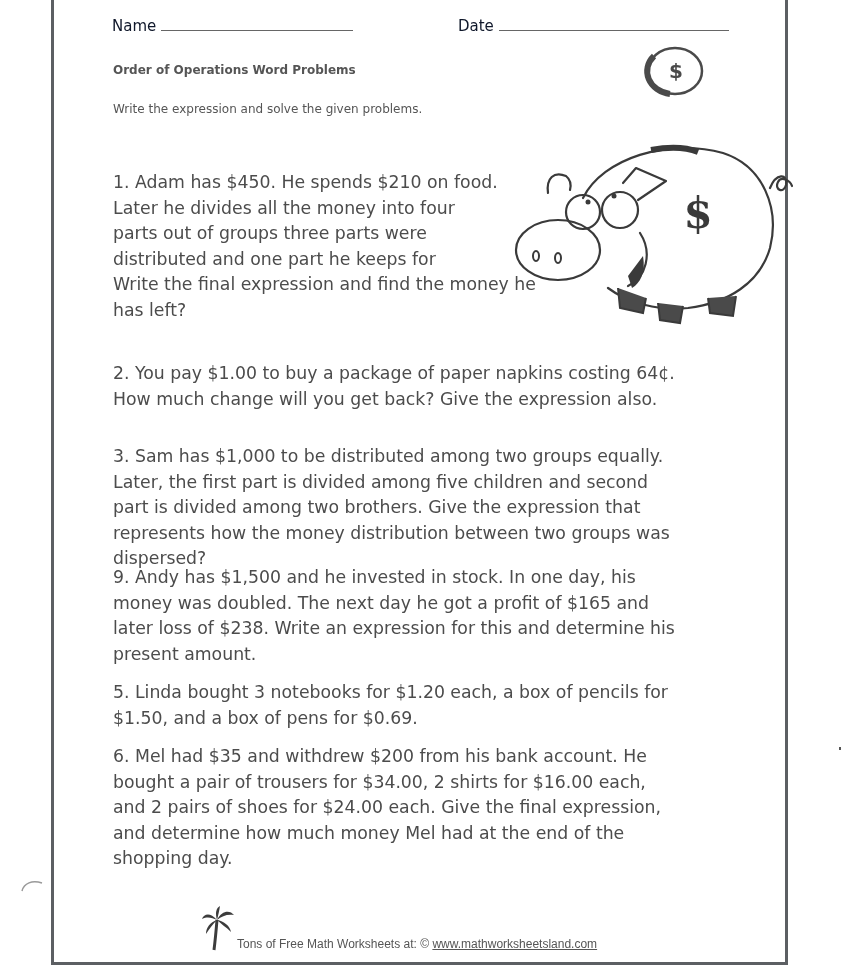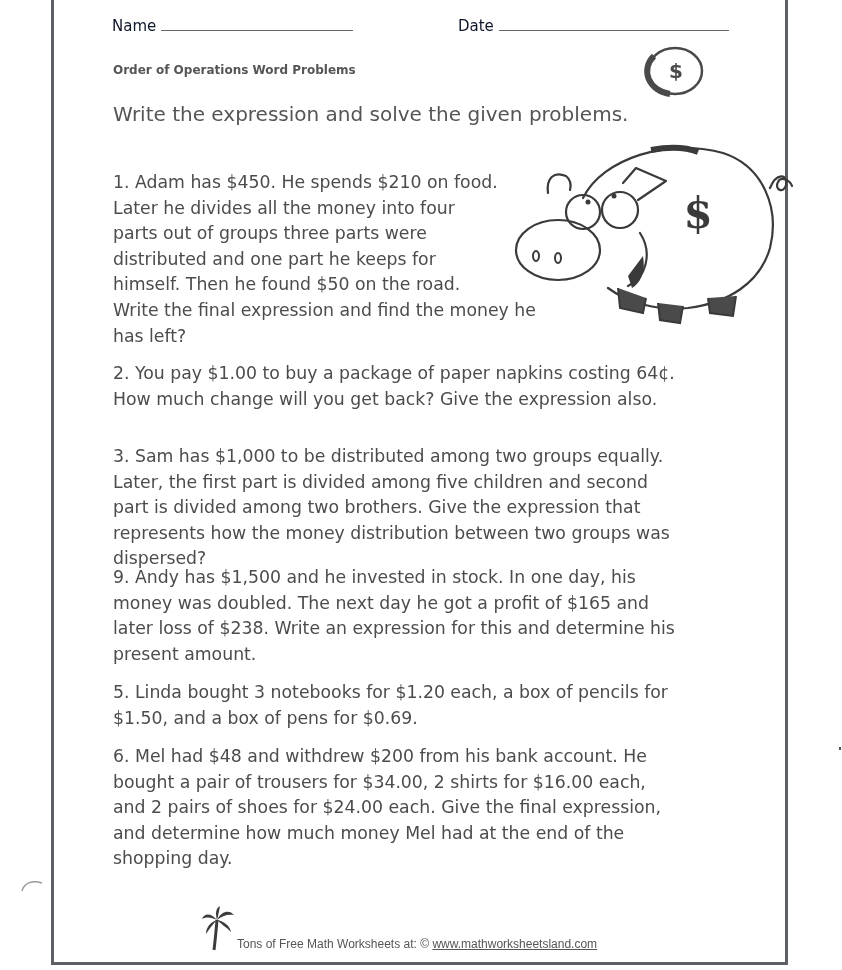--- a/index.html
+++ b/index.html
@@ -4,21 +4,21 @@
   <style>
     html, body { margin:0; padding:0; background:#ffffff; }
     body { width:842px; height:970px; position:relative; overflow:hidden;
            font-family:"DejaVu Sans", sans-serif; color:#4a4a4a; }
     .sheet { position:absolute; left:51px; top:-3px; width:737px; height:968px;
              border:3px solid #5c5f63; box-sizing:border-box; }
     .abs { position:absolute; }
     .hdr { font-size:15px; color:#0f172a; }
     .line { display:inline-block; border-bottom:1px solid #666; vertical-align:baseline; }
     .title { font-size:12px; font-weight:bold; color:#555; }
-    .instr { font-size:20px; color:#555; }
+    .instr { font-size:12px; color:#555; }
     .prob { position:absolute; left:113px; font-size:17.3px; line-height:25.6px; color:#4c4c4c; margin:0; }
     .footer { font-size:12px; color:#555; font-family:Liberation Sans, sans-serif; }
     .footer a { color:#555; text-decoration:underline; }
     .smudge { position:absolute; }
   </style>
 </head>
 <body>
 
 <div class="sheet"></div>
 
@@ -78,21 +78,20 @@
 
     <text x="190" y="90" text-anchor="middle" font-family="DejaVu Serif, serif" font-size="42" font-weight="bold" fill="#3a3a3a">$</text>
   </svg>
 </div>
 
 <div class="prob" style="top:170px;">
   <div>1. Adam has $450. He spends $210 on food.</div>
   <div>Later he divides all the money into four</div>
   <div>parts out of groups three parts were</div>
   <div>distributed and one part he keeps for</div>
-  <div>himself. Then he found $50 on the road.</div>
   <div>Write the final expression and find the money he</div>
   <div>has left?</div>
 </div>
 
 <div class="prob" style="top:361px;">
   <div>2. You pay $1.00 to buy a package of paper napkins costing 64¢.</div>
   <div>How much change will you get back? Give the expression also.</div>
 </div>
 
 <div class="prob" style="top:424px;margin-top:20px;">
@@ -109,21 +108,21 @@
   <div>later loss of $238. Write an expression for this and determine his</div>
   <div>present amount.</div>
 </div>
 
 <div class="prob" style="top:680px;">
   <div>5. Linda bought 3 notebooks for $1.20 each, a box of pencils for</div>
   <div>$1.50, and a box of pens for $0.69.</div>
 </div>
 
 <div class="prob" style="top:744px;">
-  <div>6. Mel had $48 and withdrew $200 from his bank account. He</div>
+  <div>6. Mel had $35 and withdrew $200 from his bank account. He</div>
   <div>bought a pair of trousers for $34.00, 2 shirts for $16.00 each,</div>
   <div>and 2 pairs of shoes for $24.00 each. Give the final expression,</div>
   <div>and determine how much money Mel had at the end of the</div>
   <div>shopping day.</div>
 </div>
 
 <div class="abs" style="left:200px; top:906px; width:36px; height:46px;">
   <svg width="36" height="46" viewBox="0 0 36 46">
     <path d="M17 14 C16 26 15 36 14 44" stroke="#3c3c3c" stroke-width="3" fill="none"></path>
     <path d="M17 14 C10 6 4 8 2 13 C8 10 12 12 17 14 Z" fill="#3c3c3c"></path>

